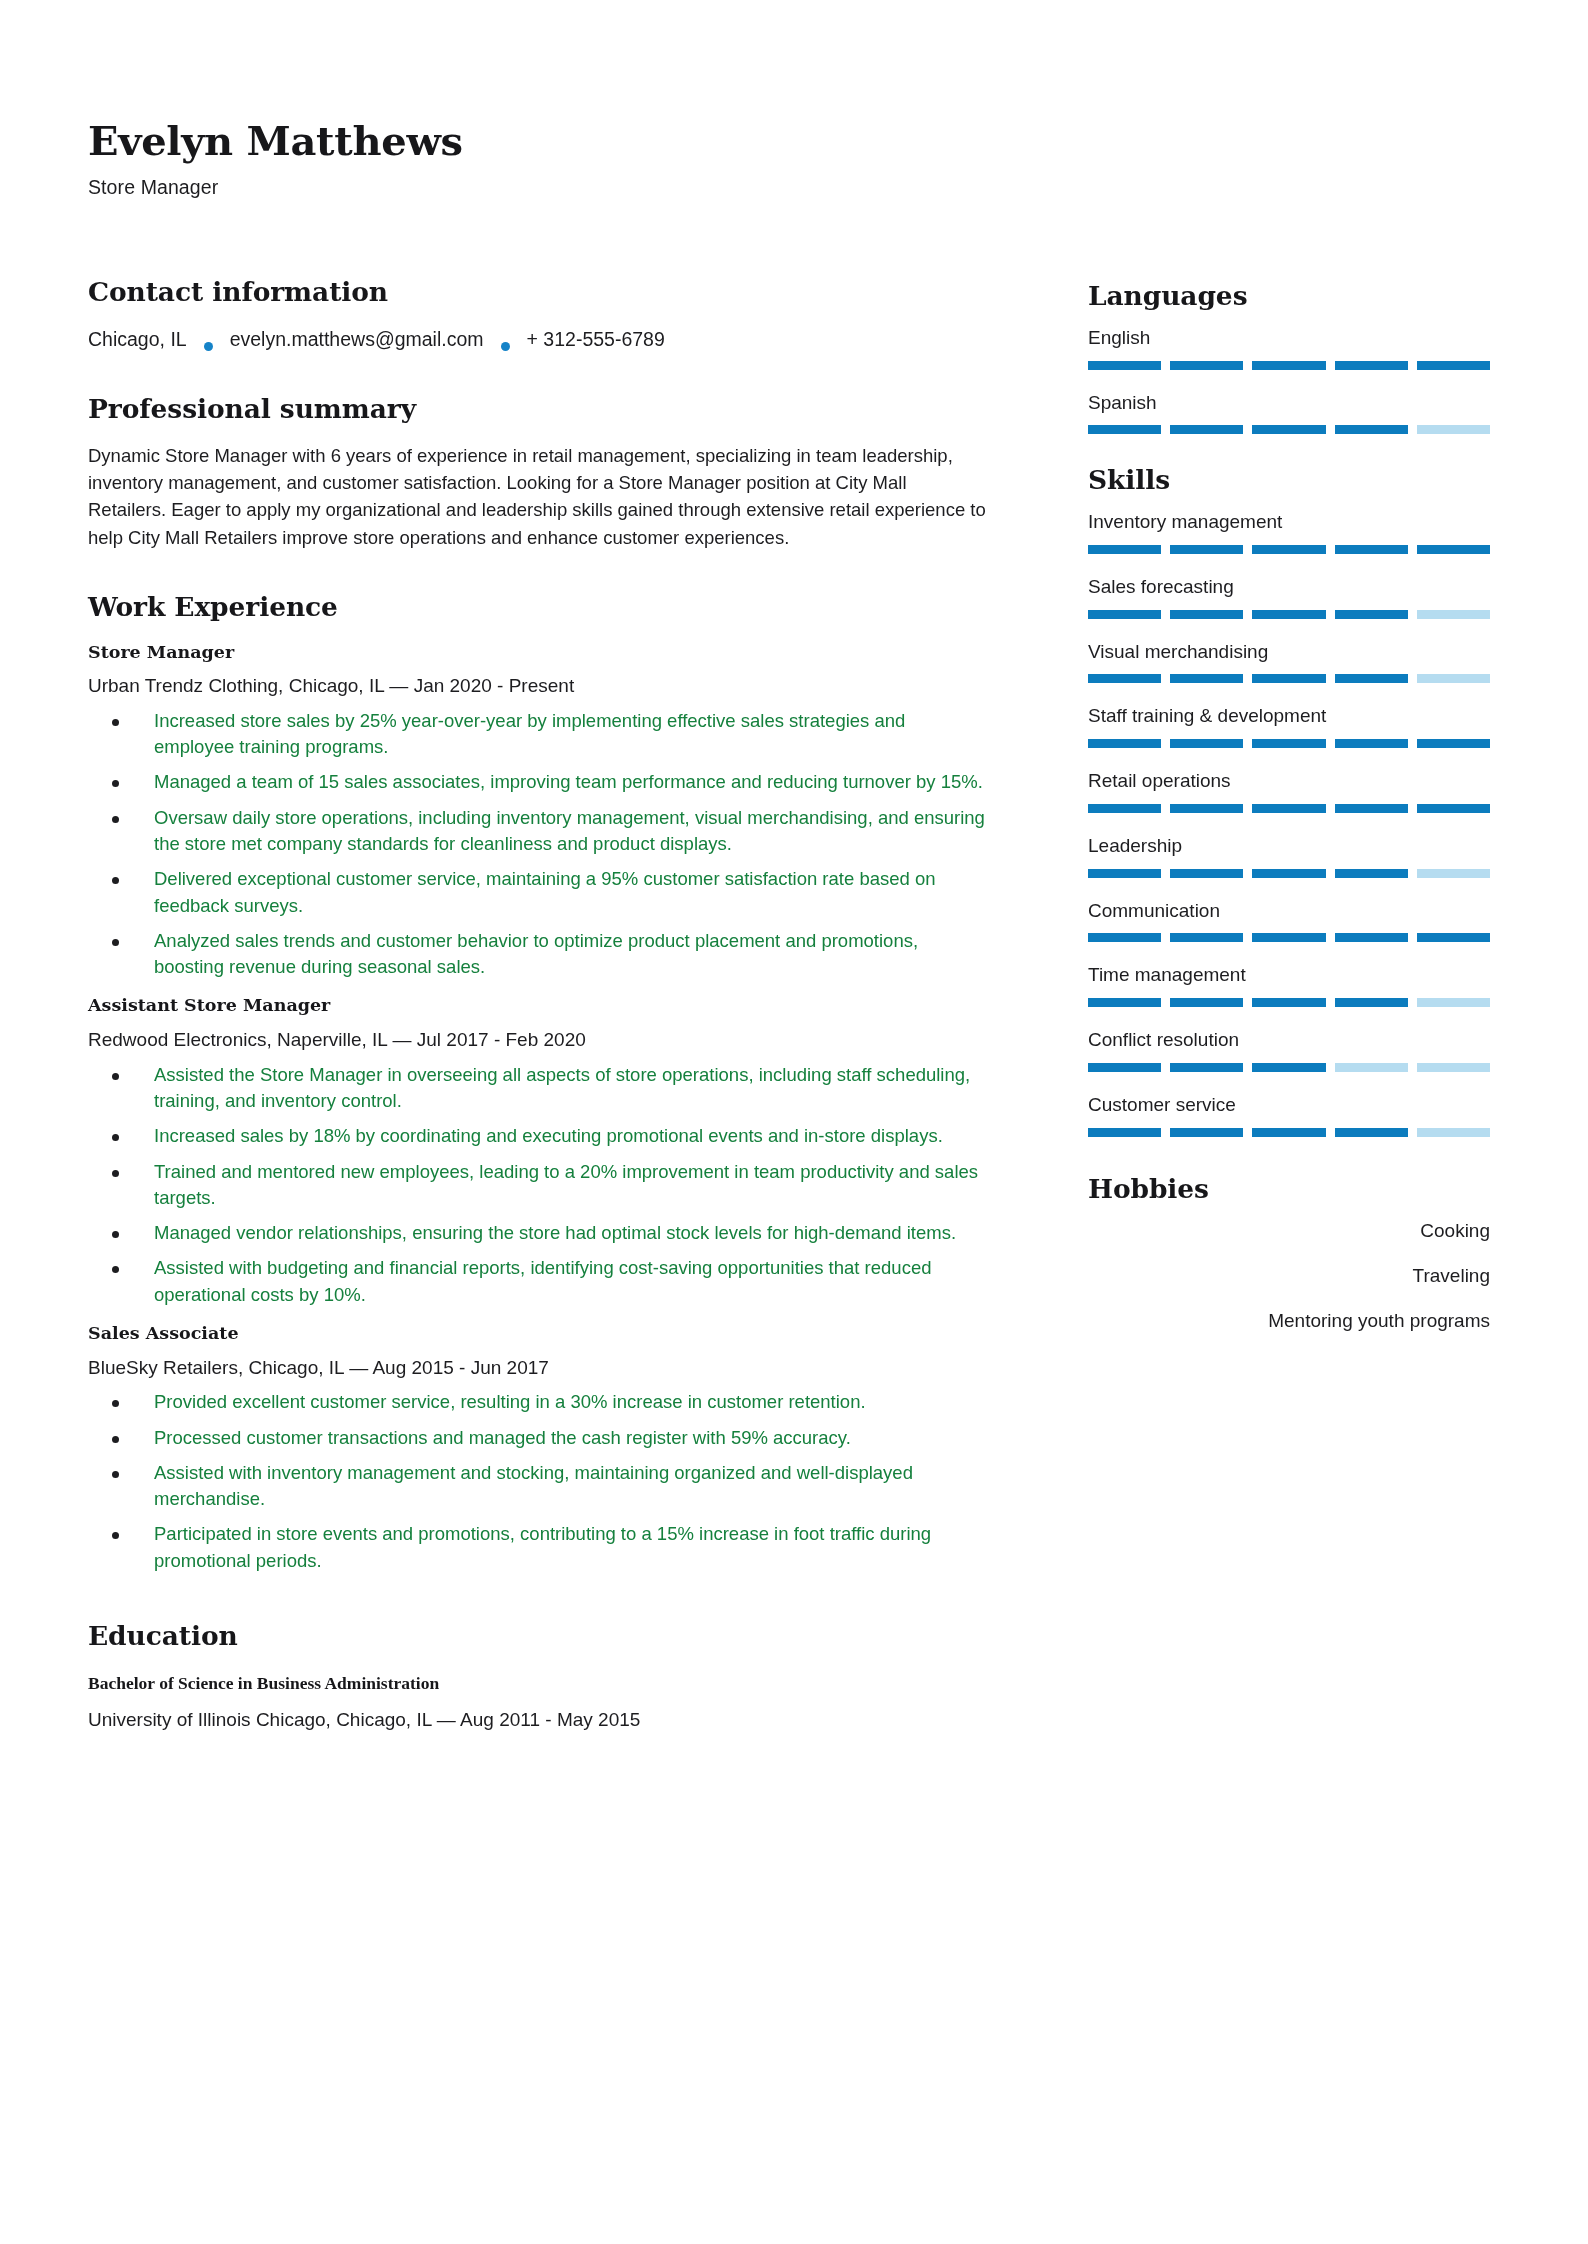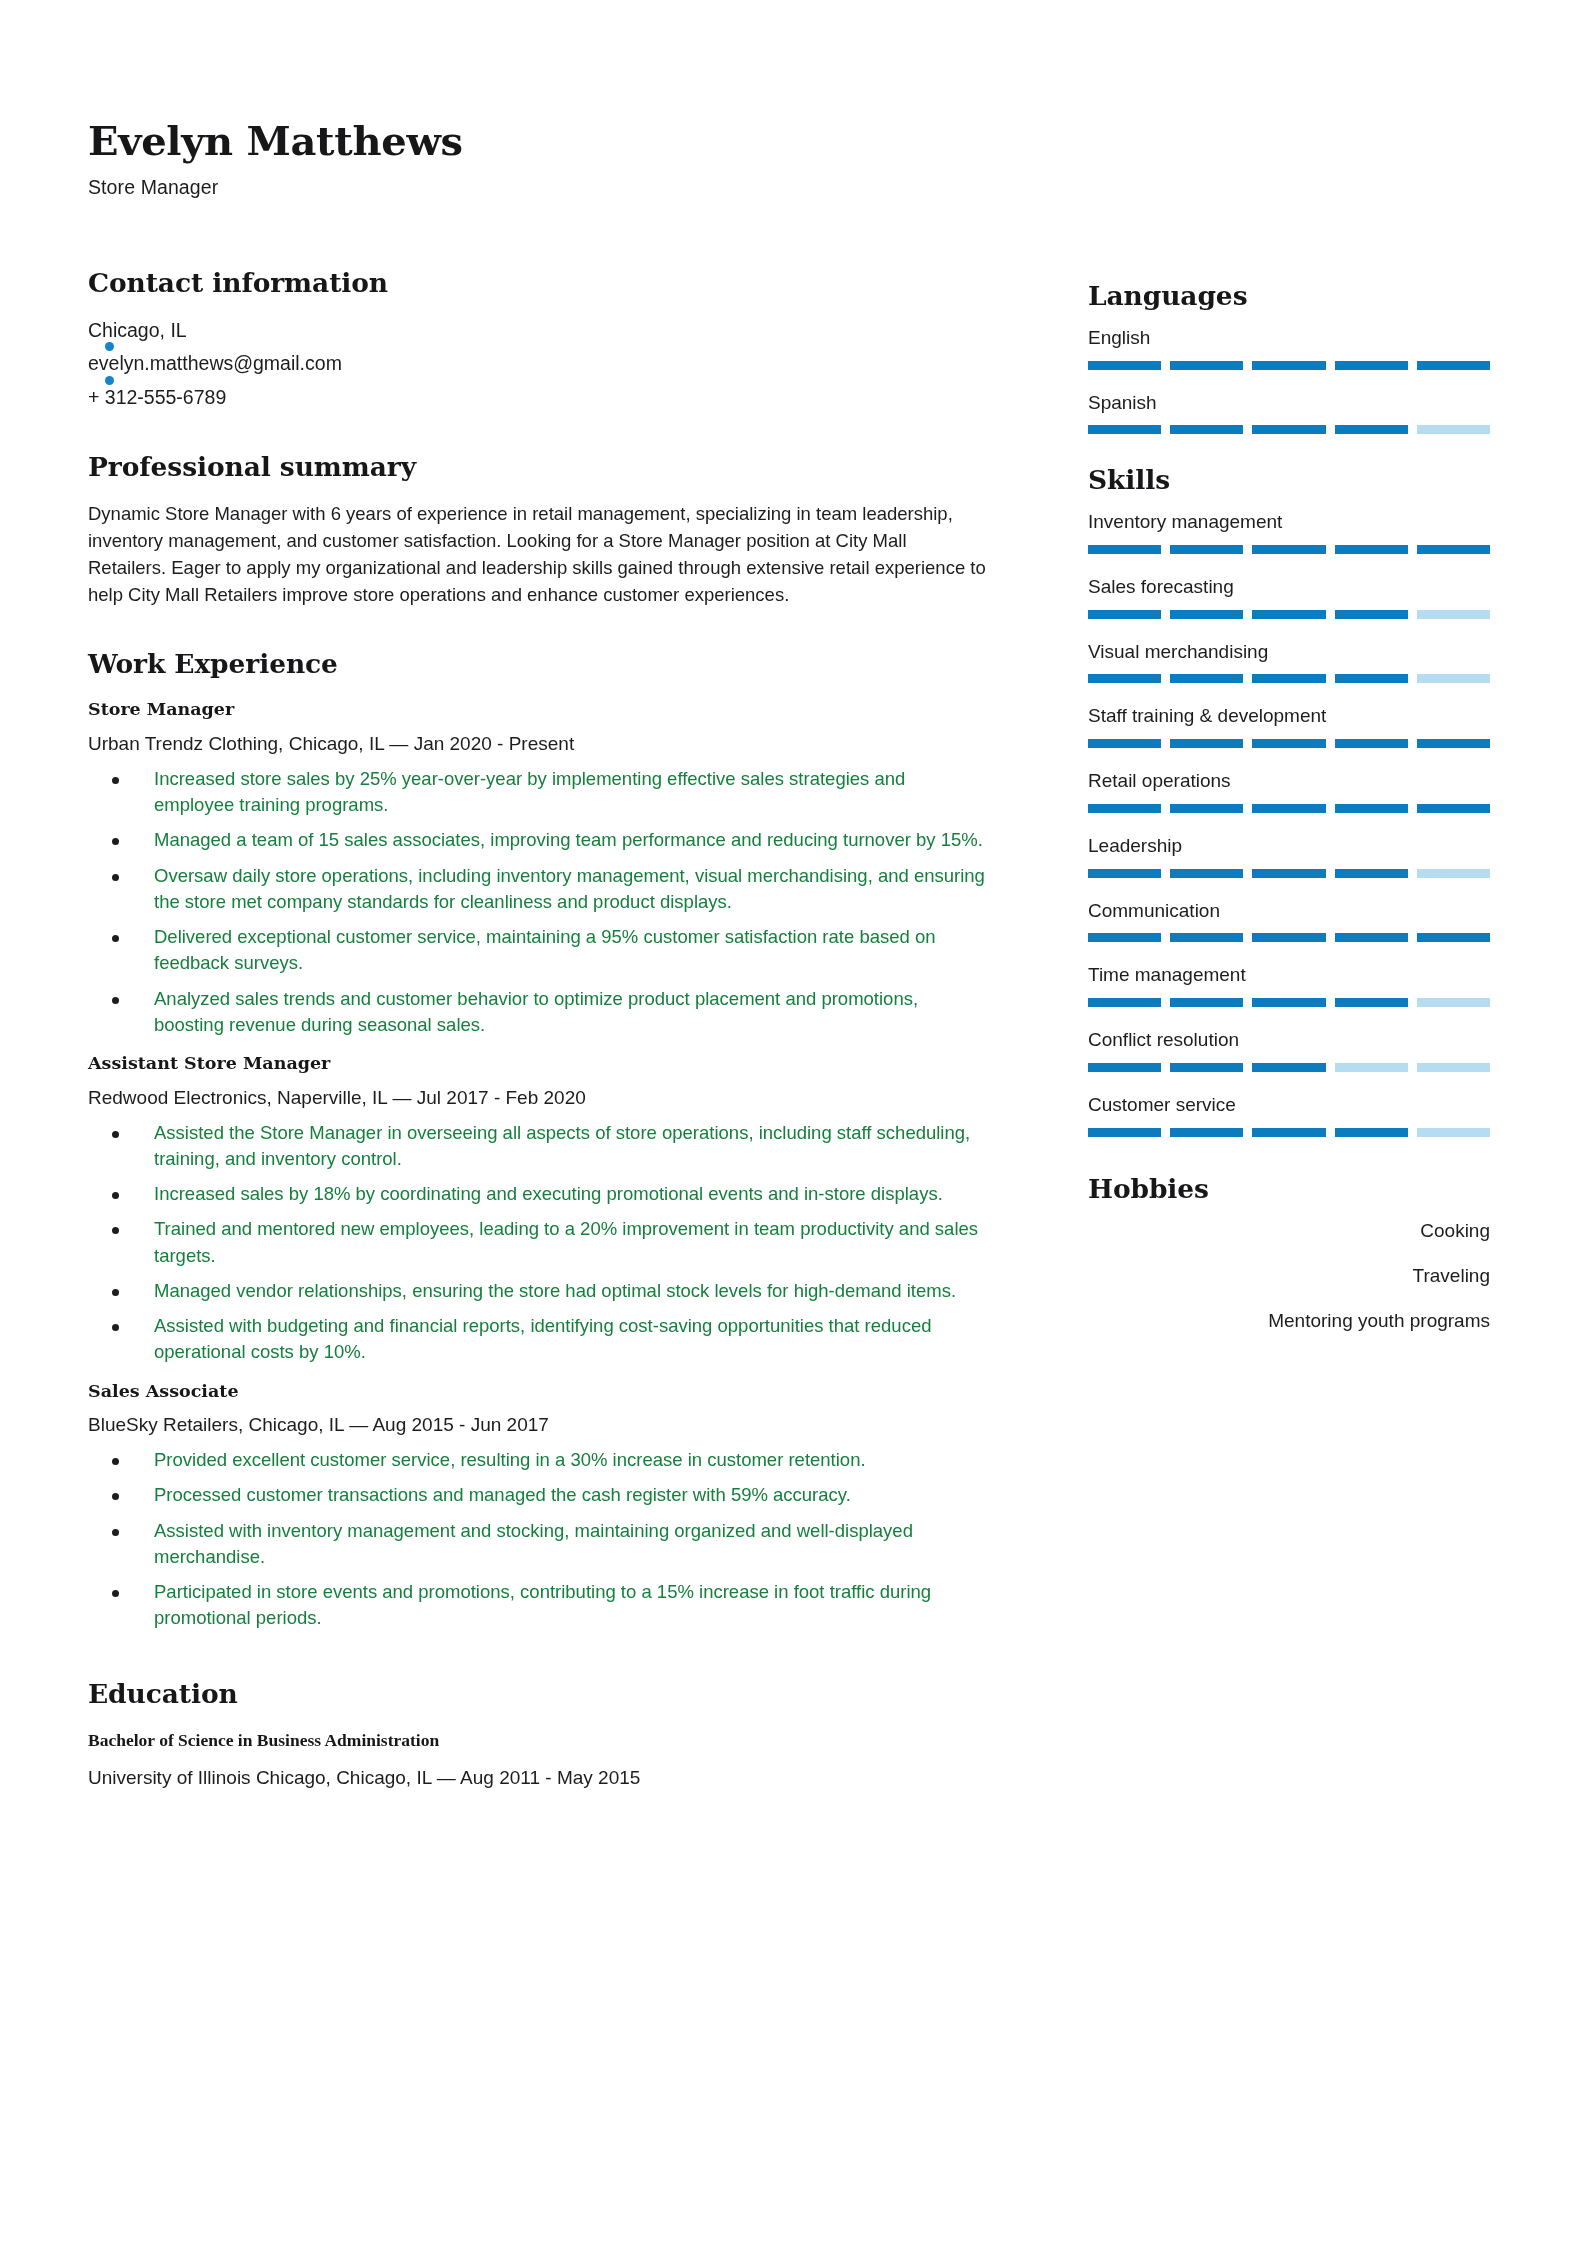--- a/index.html
+++ b/index.html
@@ -45,21 +45,21 @@
     font-size: 19.5px;
     line-height: 1.2;
     color: #1d1d20;
     letter-spacing: 0.1px;
   }
 
   
   .left-col {
     position: absolute;
     left: 88px;
-    top: 267px;
+    top: 276px;
     width: 930px;
   }
   .right-col {
     position: absolute;
     left: 1088px;
     top: 280px;
     width: 402px;
   }
 
   
@@ -76,23 +76,22 @@
   }
 
   
   .contact-block { margin-bottom: 42px; }
   .contact-line {
     margin-top: 19px;
     font-size: 19.5px;
     line-height: 1.25;
     color: #1d1d20;
     display: flex;
-    align-items: flex-start;
+    align-items: flex-end;
     flex-wrap: wrap;
-    flex-direction: column;
   }
   .contact-item { white-space: nowrap; }
   .contact-sep {
     display: inline-block;
     width: 9px;
     height: 9px;
     border-radius: 50%;
     background: #1583c8;
     margin: 0 17px;
     flex: 0 0 auto;

